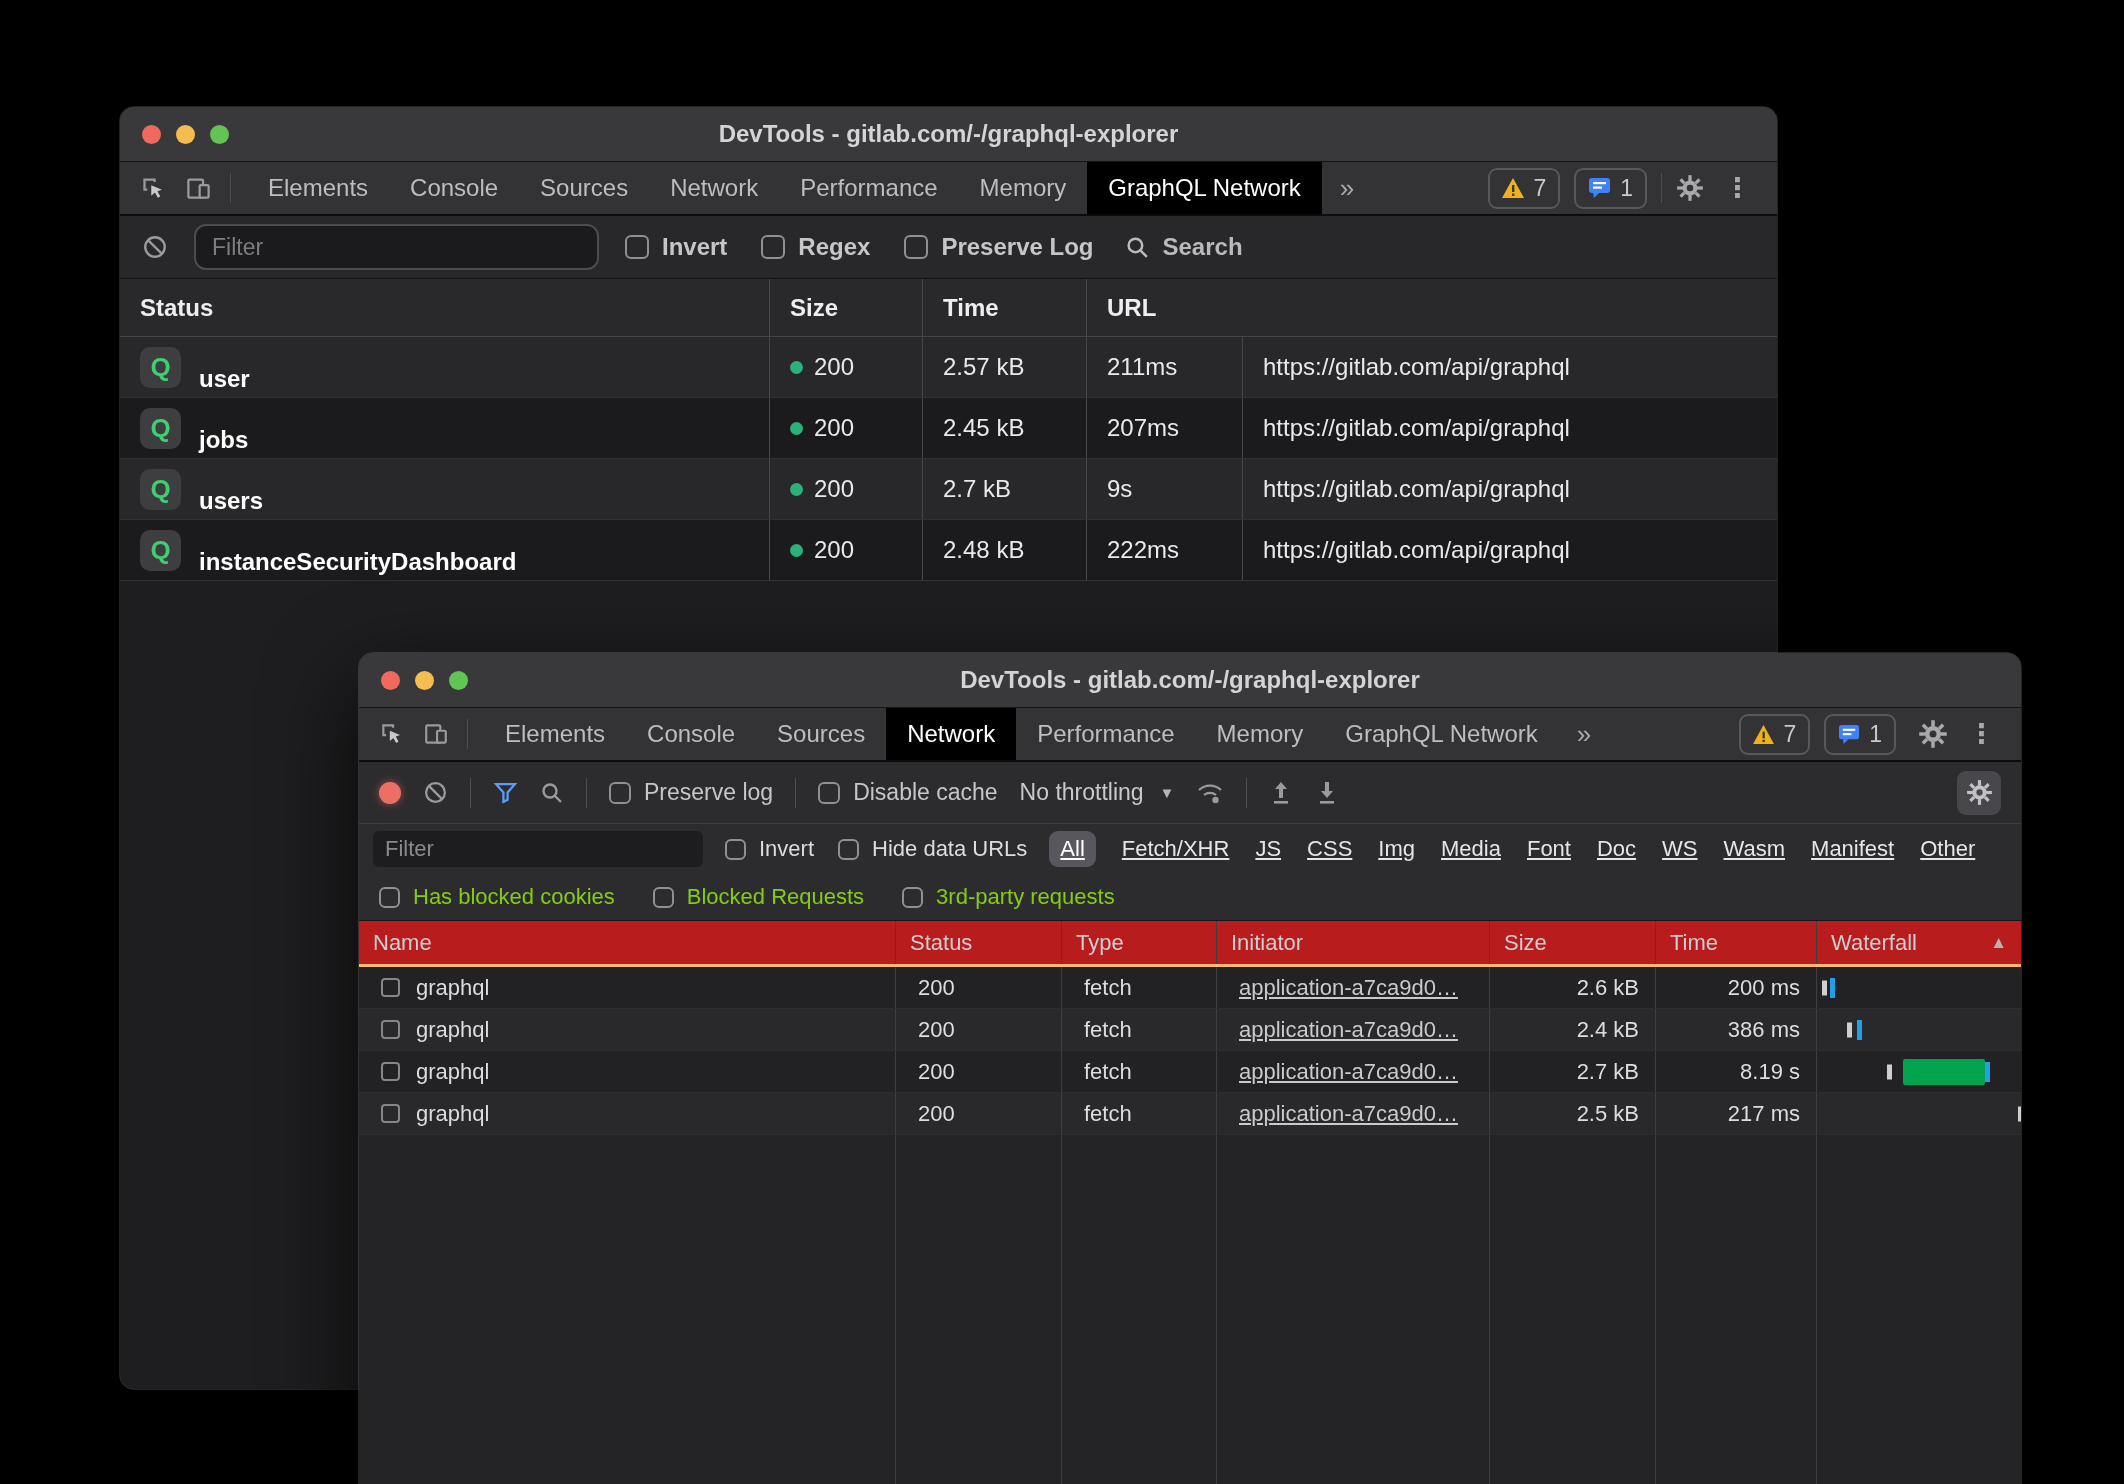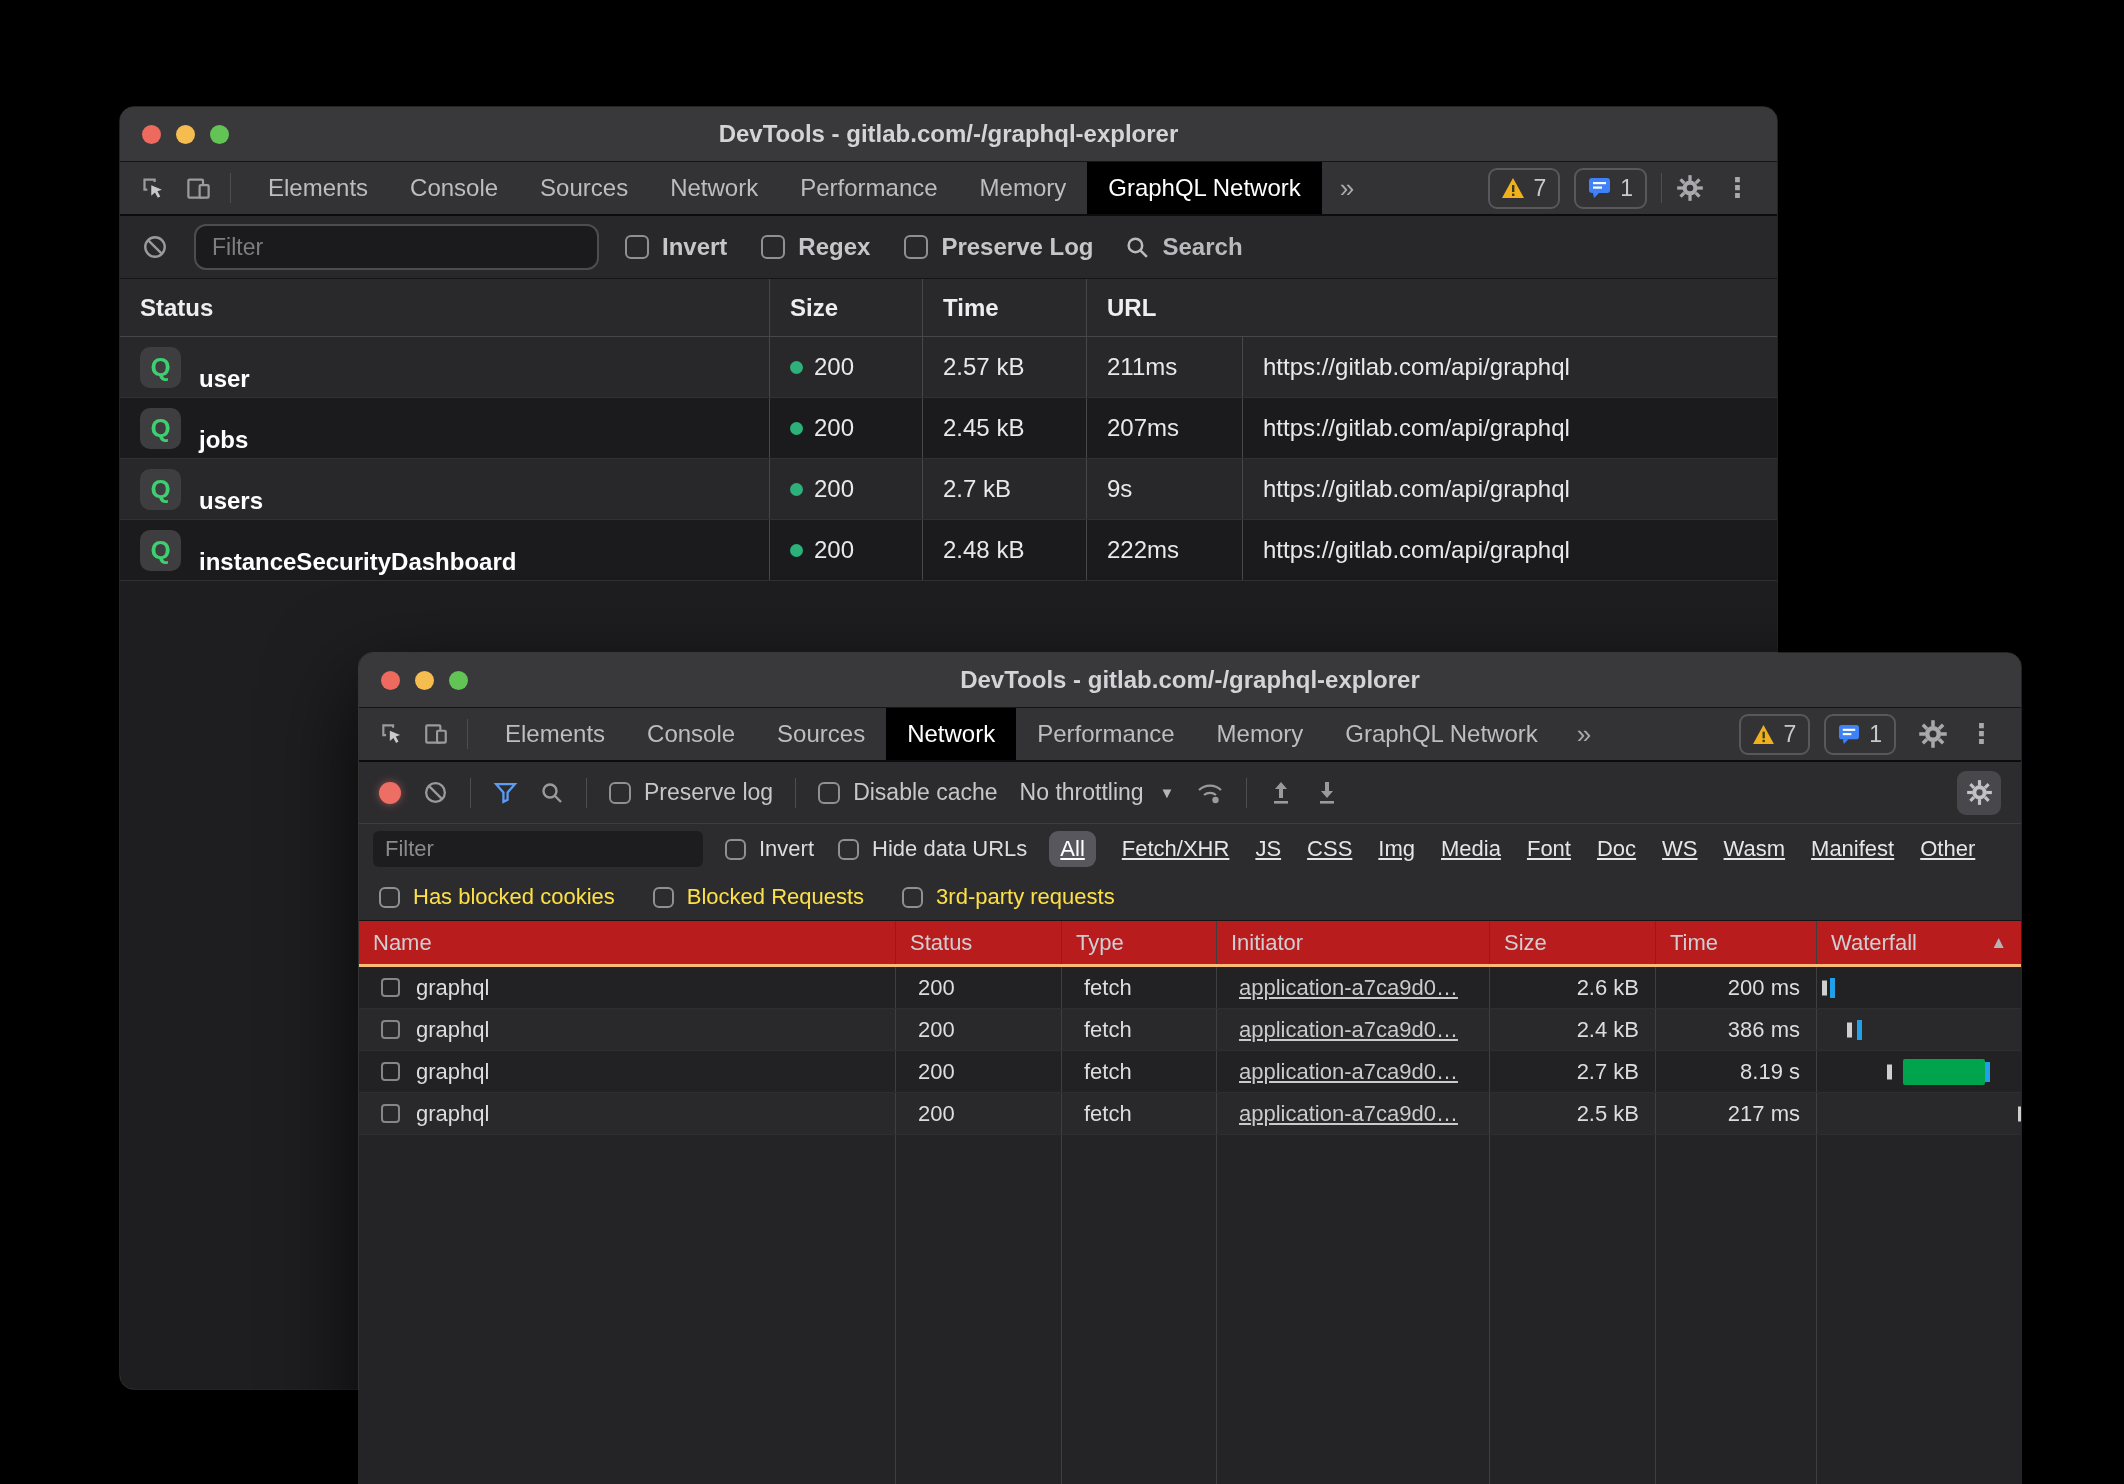--- a/index.html
+++ b/index.html
@@ -88,21 +88,21 @@
                         color:#e8e8ea; font-size:22px; padding:0 12px; outline:none; }
   .filter-input-front::placeholder { color:#8a8a8e; }
   .ffilterrow .cb { width:21px; height:21px; border-width:2px; }
   .ffilterrow .cb-label { font-size:22px; font-weight:400; color:#dcdcdf; }
   .type-filters { display:flex; align-items:center; gap:26px; }
   .type-filter { color:#e6e6e9; font-size:22px; white-space:nowrap;text-decoration:underline; }
   .type-filter.sel { background:#57575d; color:#fff; padding:5px 11px; border-radius:9px; }
   .foptrow { height:47px; background:#2c2c2f; display:flex; align-items:center; gap:38px;
              padding:0 20px; flex:0 0 auto; border-bottom:1px solid #151517; }
   .foptrow .cb { width:21px; height:21px; border-width:2px; }
-  .foptrow .cb-label { font-size:22px; font-weight:400; color:#fde047; }
+  .foptrow .cb-label { font-size:22px; font-weight:400; color:#84cc16; }
 
   
   .ftable { flex:1; background:#242427; display:flex; flex-direction:column; overflow:hidden; }
   .ftable-head, .ftrow, .ffill { display:grid; grid-template-columns:536px 166px 155px 273px 166px 161px 1fr; }
   .ftable-head { height:46px; background:#b91c1c; border-bottom:3px solid #fdba74; flex:0 0 auto; }
   .fhcell { display:flex; align-items:center; padding-left:14px; font-size:22px; color:#cfcfd3; }
   .fhcell:not(:first-child), .fcell:not(:first-child), .fillcell:not(:first-child) { border-left:1px solid #3f3f42; }
   .fhcell.wf { justify-content:space-between; padding-right:14px; }
   .sort-arrow { color:#b4b4b8; font-size:17px; }
   .ftrow { height:42px; border-bottom:1px solid #2e2e31; flex:0 0 auto; }

